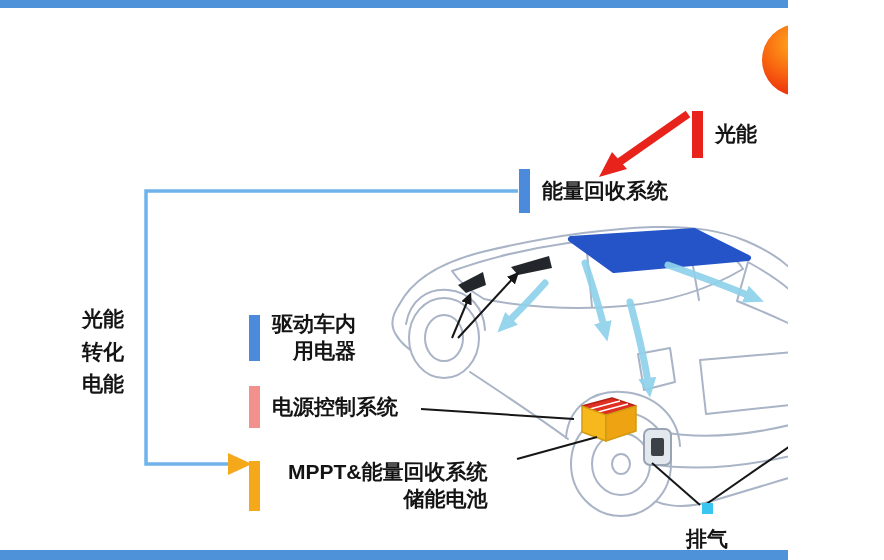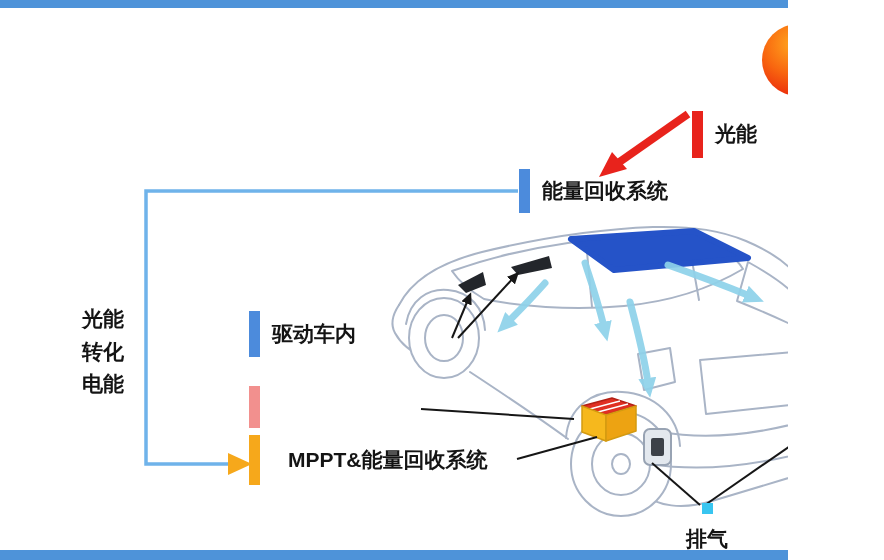--- a/index.html
+++ b/index.html
@@ -128,31 +128,34 @@
   <div class="vert" style="left:82px;top:303px;">
     <span>光能</span>
     <span>转化</span>
     <span>电能</span>
   </div>
 
   <div class="tag" style="left:249px;top:311px;">
     <span class="bar bar-blue" style="height:46px"></span>
     <span class="col txt">
       <span>驱动车内</span>
+      <span>用电器</span>
     </span>
   </div>
 
   <div class="tag" style="left:249px;top:386px;">
     <span class="bar bar-pink" style="height:42px"></span>
+    <span class="txt">电源控制系统</span>
   </div>
 
-  <div class="tag" style="left:249px;top:435px;gap:28px;">
+  <div class="tag" style="left:249px;top:459px;gap:28px;">
     <span class="bar bar-orange" style="height:50px"></span>
     <span class="col txt">
       <span>MPPT&amp;能量回收系统</span>
+      <span>储能电池</span>
     </span>
   </div>
 
   <div class="tag" style="left:686px;top:503px;flex-direction:column;">
     <span class="bar bar-cyan" style="height:39px"></span>
     <span class="txt">排气</span>
   </div>
 
 </div>
 

